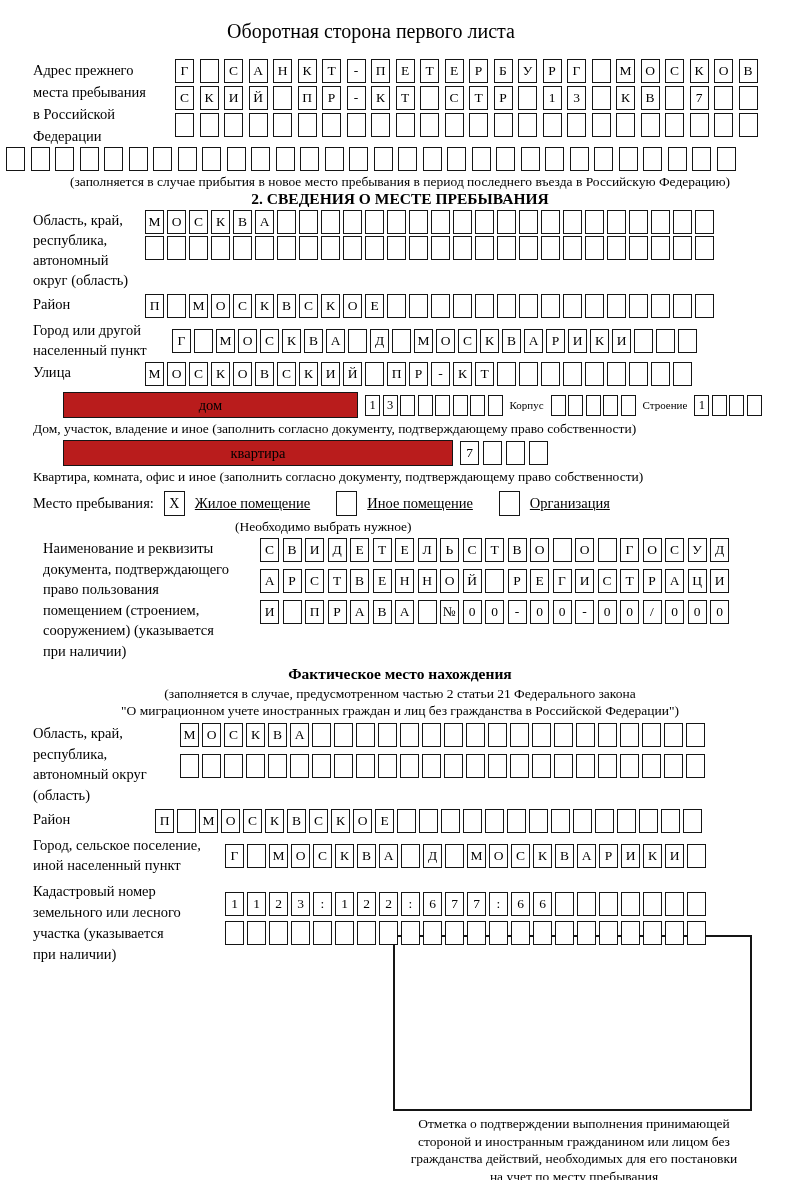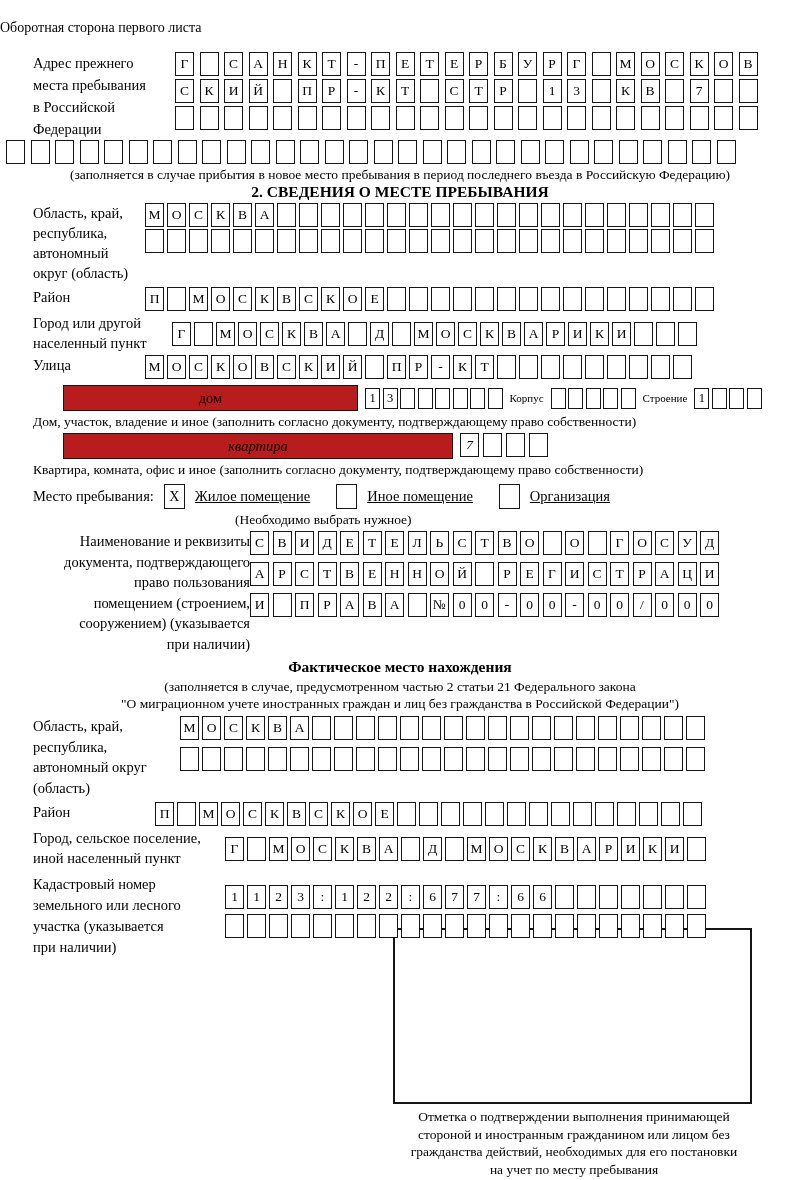--- a/index.html
+++ b/index.html
@@ -1,20 +1,20 @@
 <!DOCTYPE html>
 <html><head>
 <meta charset="utf-8">
 <style>
   html,body{margin:0;padding:0;background:#fff;}
   .page{
     position:relative;width:800px;height:1180px;background:#ffffff;color:#000;
     font-family:"Liberation Serif","DejaVu Serif",serif;overflow:hidden;
   }
-  .header-note{padding:20px 58px 0 0;text-align:left;font-size:14px;}
+  .header-note{padding:20px 58px 0 0;text-align:center;font-size:20px;}
   .frow{display:flex;align-items:flex-start;}
   .flabel{font-size:14.5px;line-height:20px;white-space:pre-line;flex:0 0 auto;}
   .caption{font-size:13.5px;margin-top:3px;}
   .center{text-align:center;}
   .sec-title{font-size:15.5px;font-weight:bold;text-align:center;margin-top:0;}
 
   .grid-row{display:flex;gap:3px;margin-bottom:2px;}
   .grid-row.wide{gap:5.5px;margin-bottom:3px;}
   .cbox{
     display:inline-flex;align-items:center;justify-content:center;flex:0 0 auto;
@@ -40,29 +40,29 @@
   .dom-row .grid-row{margin-bottom:0;gap:2.5px;}
   .dom-row .cbox{width:13px;height:19px;font-size:12.5px;}
   .bigbox{
     height:24px;border:1.7px solid #151515;display:flex;align-items:center;justify-content:center;
     font-size:14.5px;flex:0 0 auto;background:#b91c1c;margin-right:7px;
   }
   .bigbox.dom{width:293px;}
   .bigbox.kv{width:388px;}
   .inline-label{font-size:11px;padding:0 7px;flex:0 0 auto;}
   .note-left{margin-left:33px;}
-  .kv-row{margin:3px 16px 0 63px;display:flex;align-items:flex-start;font-style:italic;}
+  .kv-row{margin:3px 16px 0 63px;display:flex;align-items:center;}
   .kv-row .grid-row{margin-bottom:0;gap:4px;}
 
   .mesto-row{margin:6px 0 0 33px;display:flex;align-items:center;font-size:14.5px;}
   .mesto-row .mlabel{margin-right:10px;}
   .mesto-row .optlabel{margin:0 26px 0 10px;text-decoration:underline;}
   .mesto-note{margin-left:235px;}
 
-  .doc-block{margin:3px 0 0 33px;text-align:right;}
+  .doc-block{margin:3px 0 0 43px;}
   .doc-block .flabel{width:217px;line-height:20.5px;}
   .doc-block .grid-row{margin-bottom:7px;gap:3.5px;}
 
   .f-note{font-size:13.5px;text-align:center;line-height:17px;margin-top:2px;white-space:pre-line;}
   .f-oblast .flabel{width:147px;line-height:20.5px;}
   .f-oblast .grid-row{margin-bottom:7px;}
   .lbl-fraion{width:122px;}
   .lbl-fgorod{width:192px;line-height:20px;}
   .f-kadastr .flabel{width:192px;line-height:21px;}
   .f-kadastr .rows{margin-top:11px;}

